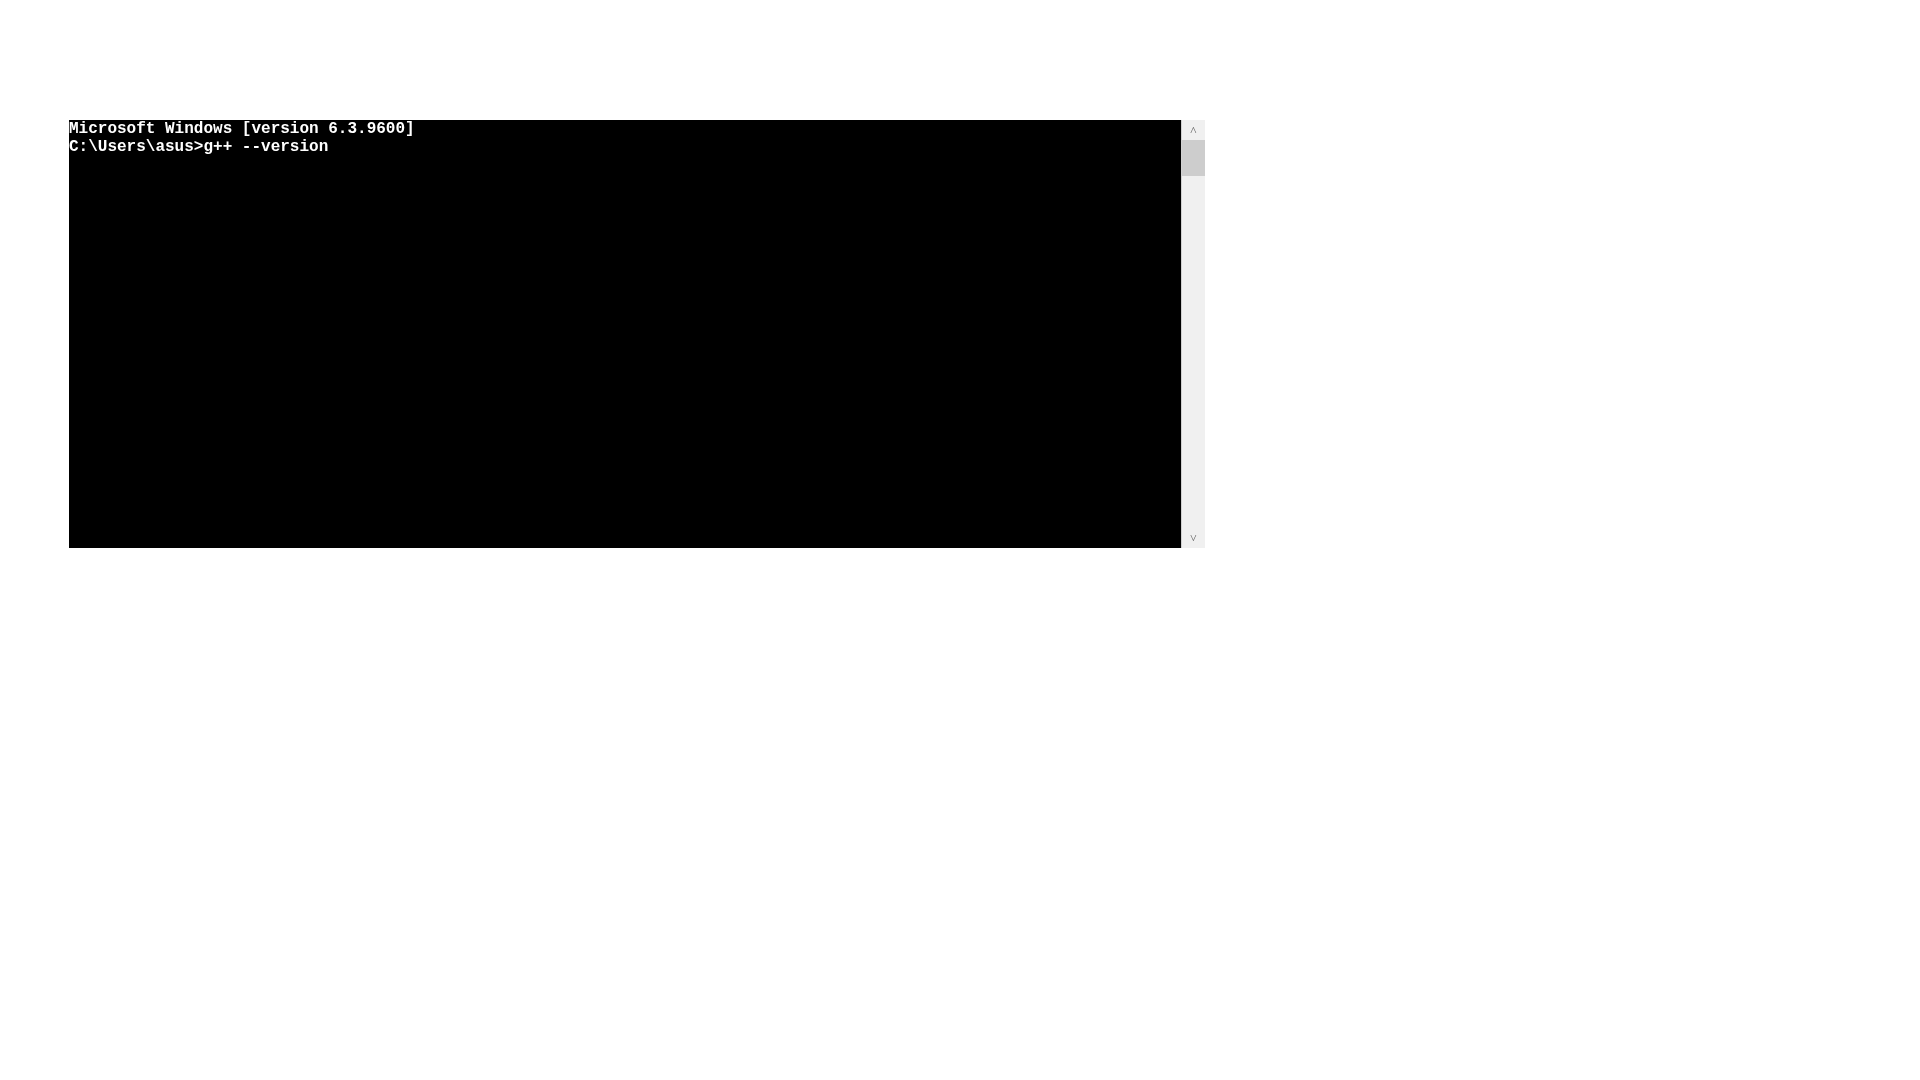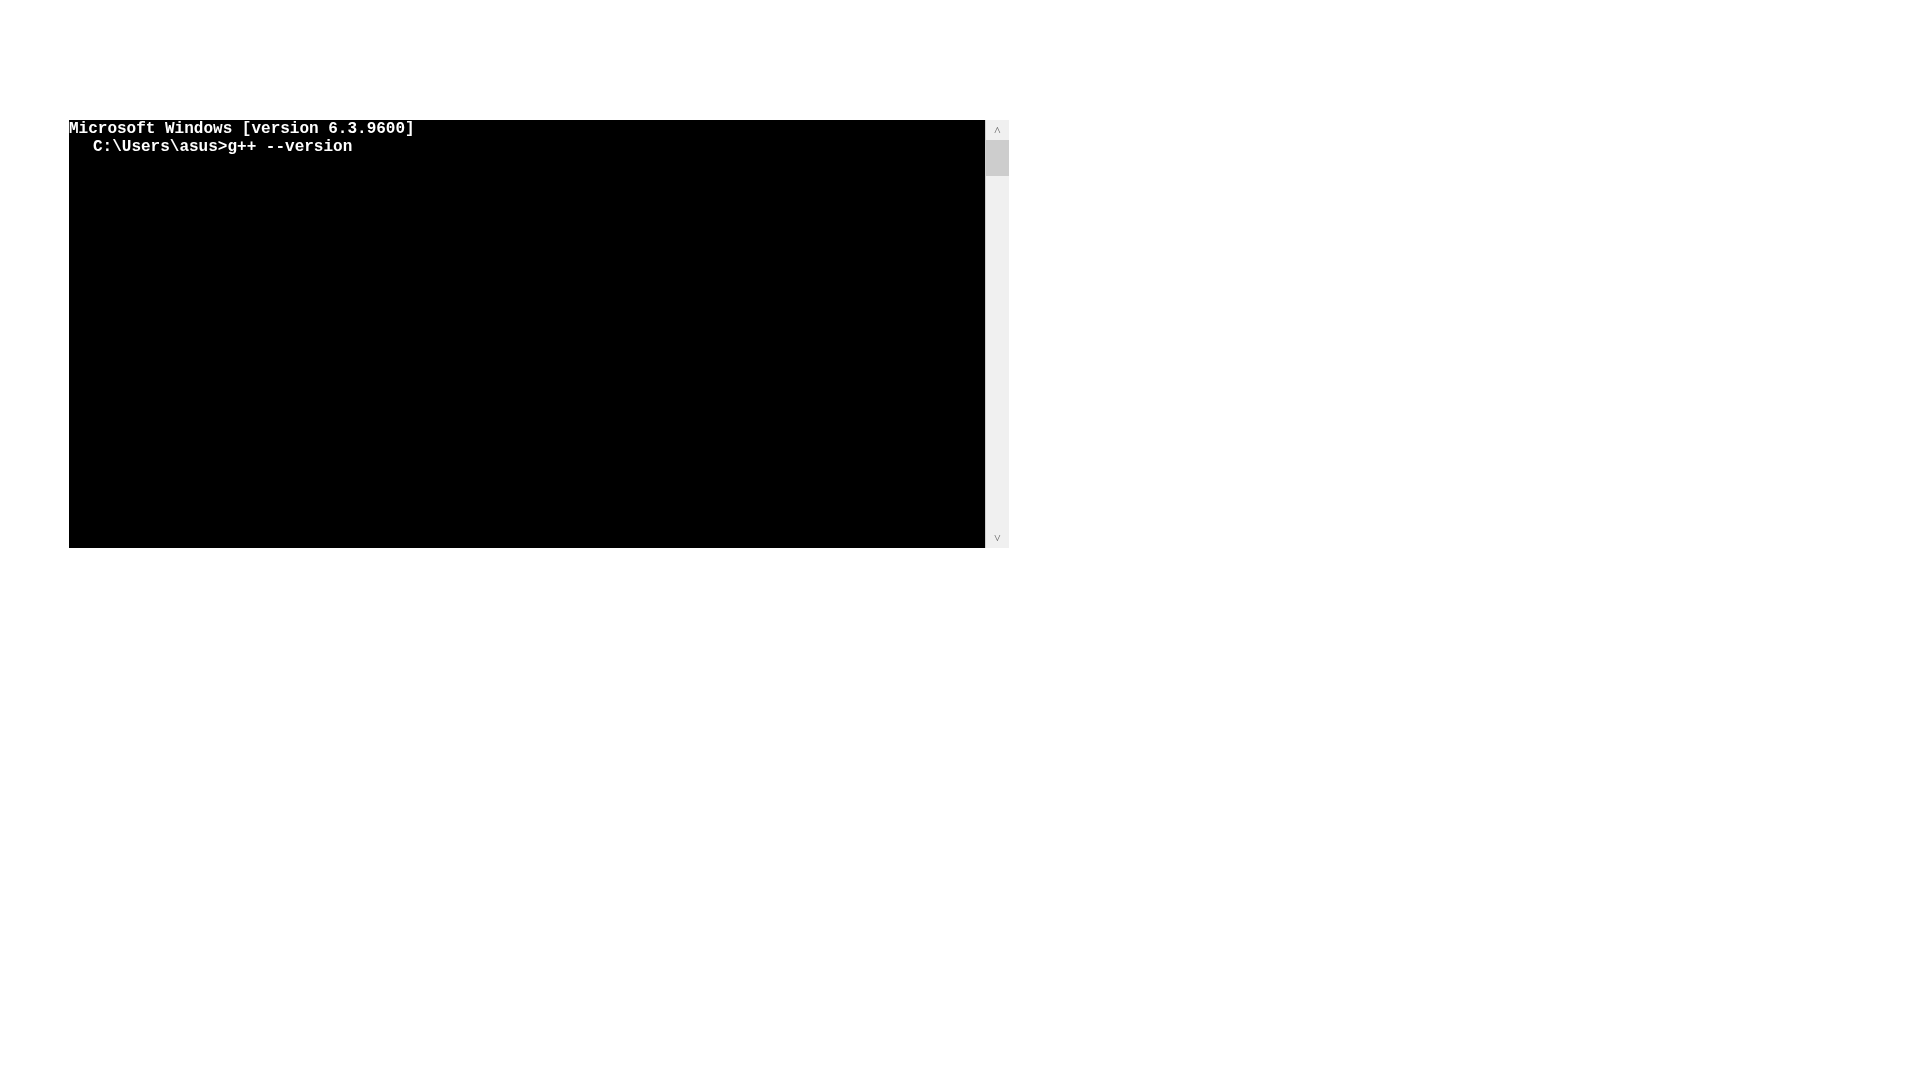--- a/index.html
+++ b/index.html
@@ -10,21 +10,21 @@
     body {
       background: #ffffff;
       width: 1920px;
       height: 1080px;
       position: relative;
     }
     .terminal-window {
       position: absolute;
       left: 69px;
       top: 120px;
-      width: 940px;
+      width: 1136px;
       height: 428px;
       display: flex;
       background: #f0f0f0;
     }
     .terminal-content {
       flex: 1;
       background: #000000;
       color: #ffffff;
       font-family: 'Courier New', 'Lucida Console', monospace;
       font-size: 16px;
@@ -63,21 +63,20 @@
       position: absolute;
       top: 0;
       left: 0;
       right: 0;
       height: 36px;
       background: #cdcdcd;
       cursor: pointer;
     }
     .prompt-line {
       display: inline;
-      padding-left: 24px;
     }
   </style>
 </head>
 <body>
 
 <div class="terminal-window">
   <div class="terminal-content"><span class="terminal-line">Microsoft Windows [version 6.3.9600]</span><span class="terminal-line"></span><span class="prompt-line"><span>C:\Users\asus&gt;</span><span>g++ --version</span></span></div>
   <div class="scrollbar">
     <div class="scroll-arrow">˄</div>
     <div class="scroll-track">

